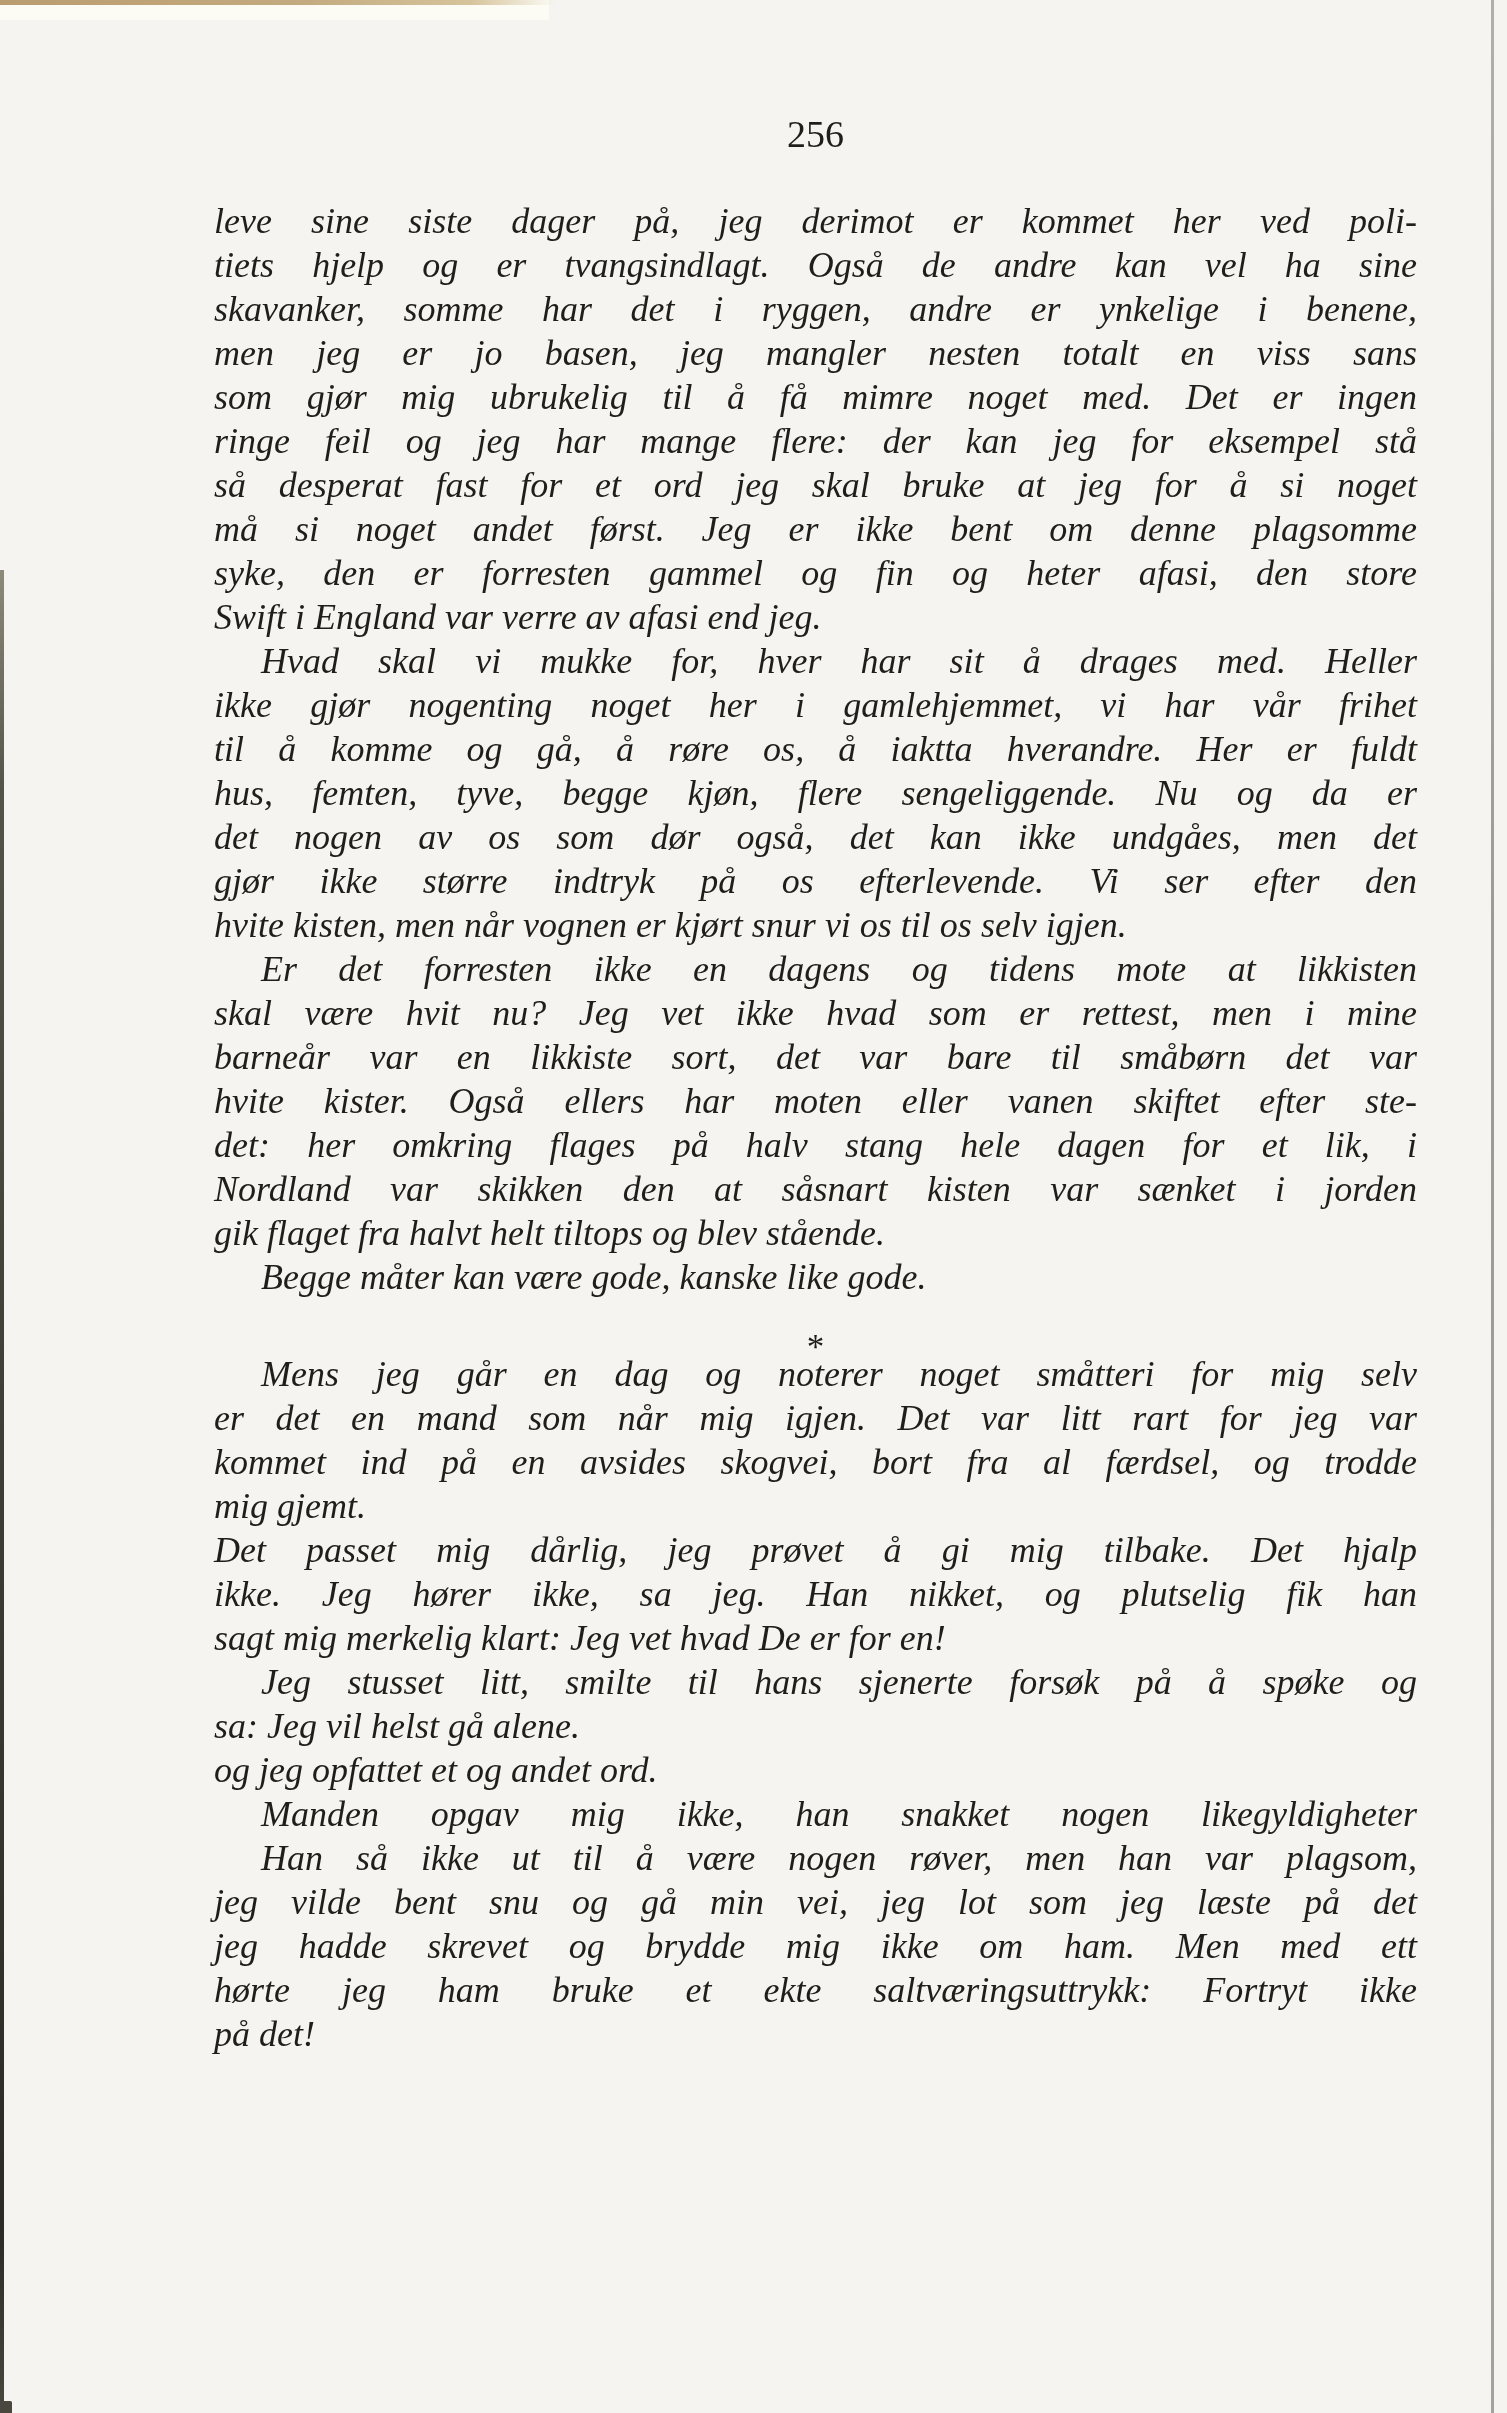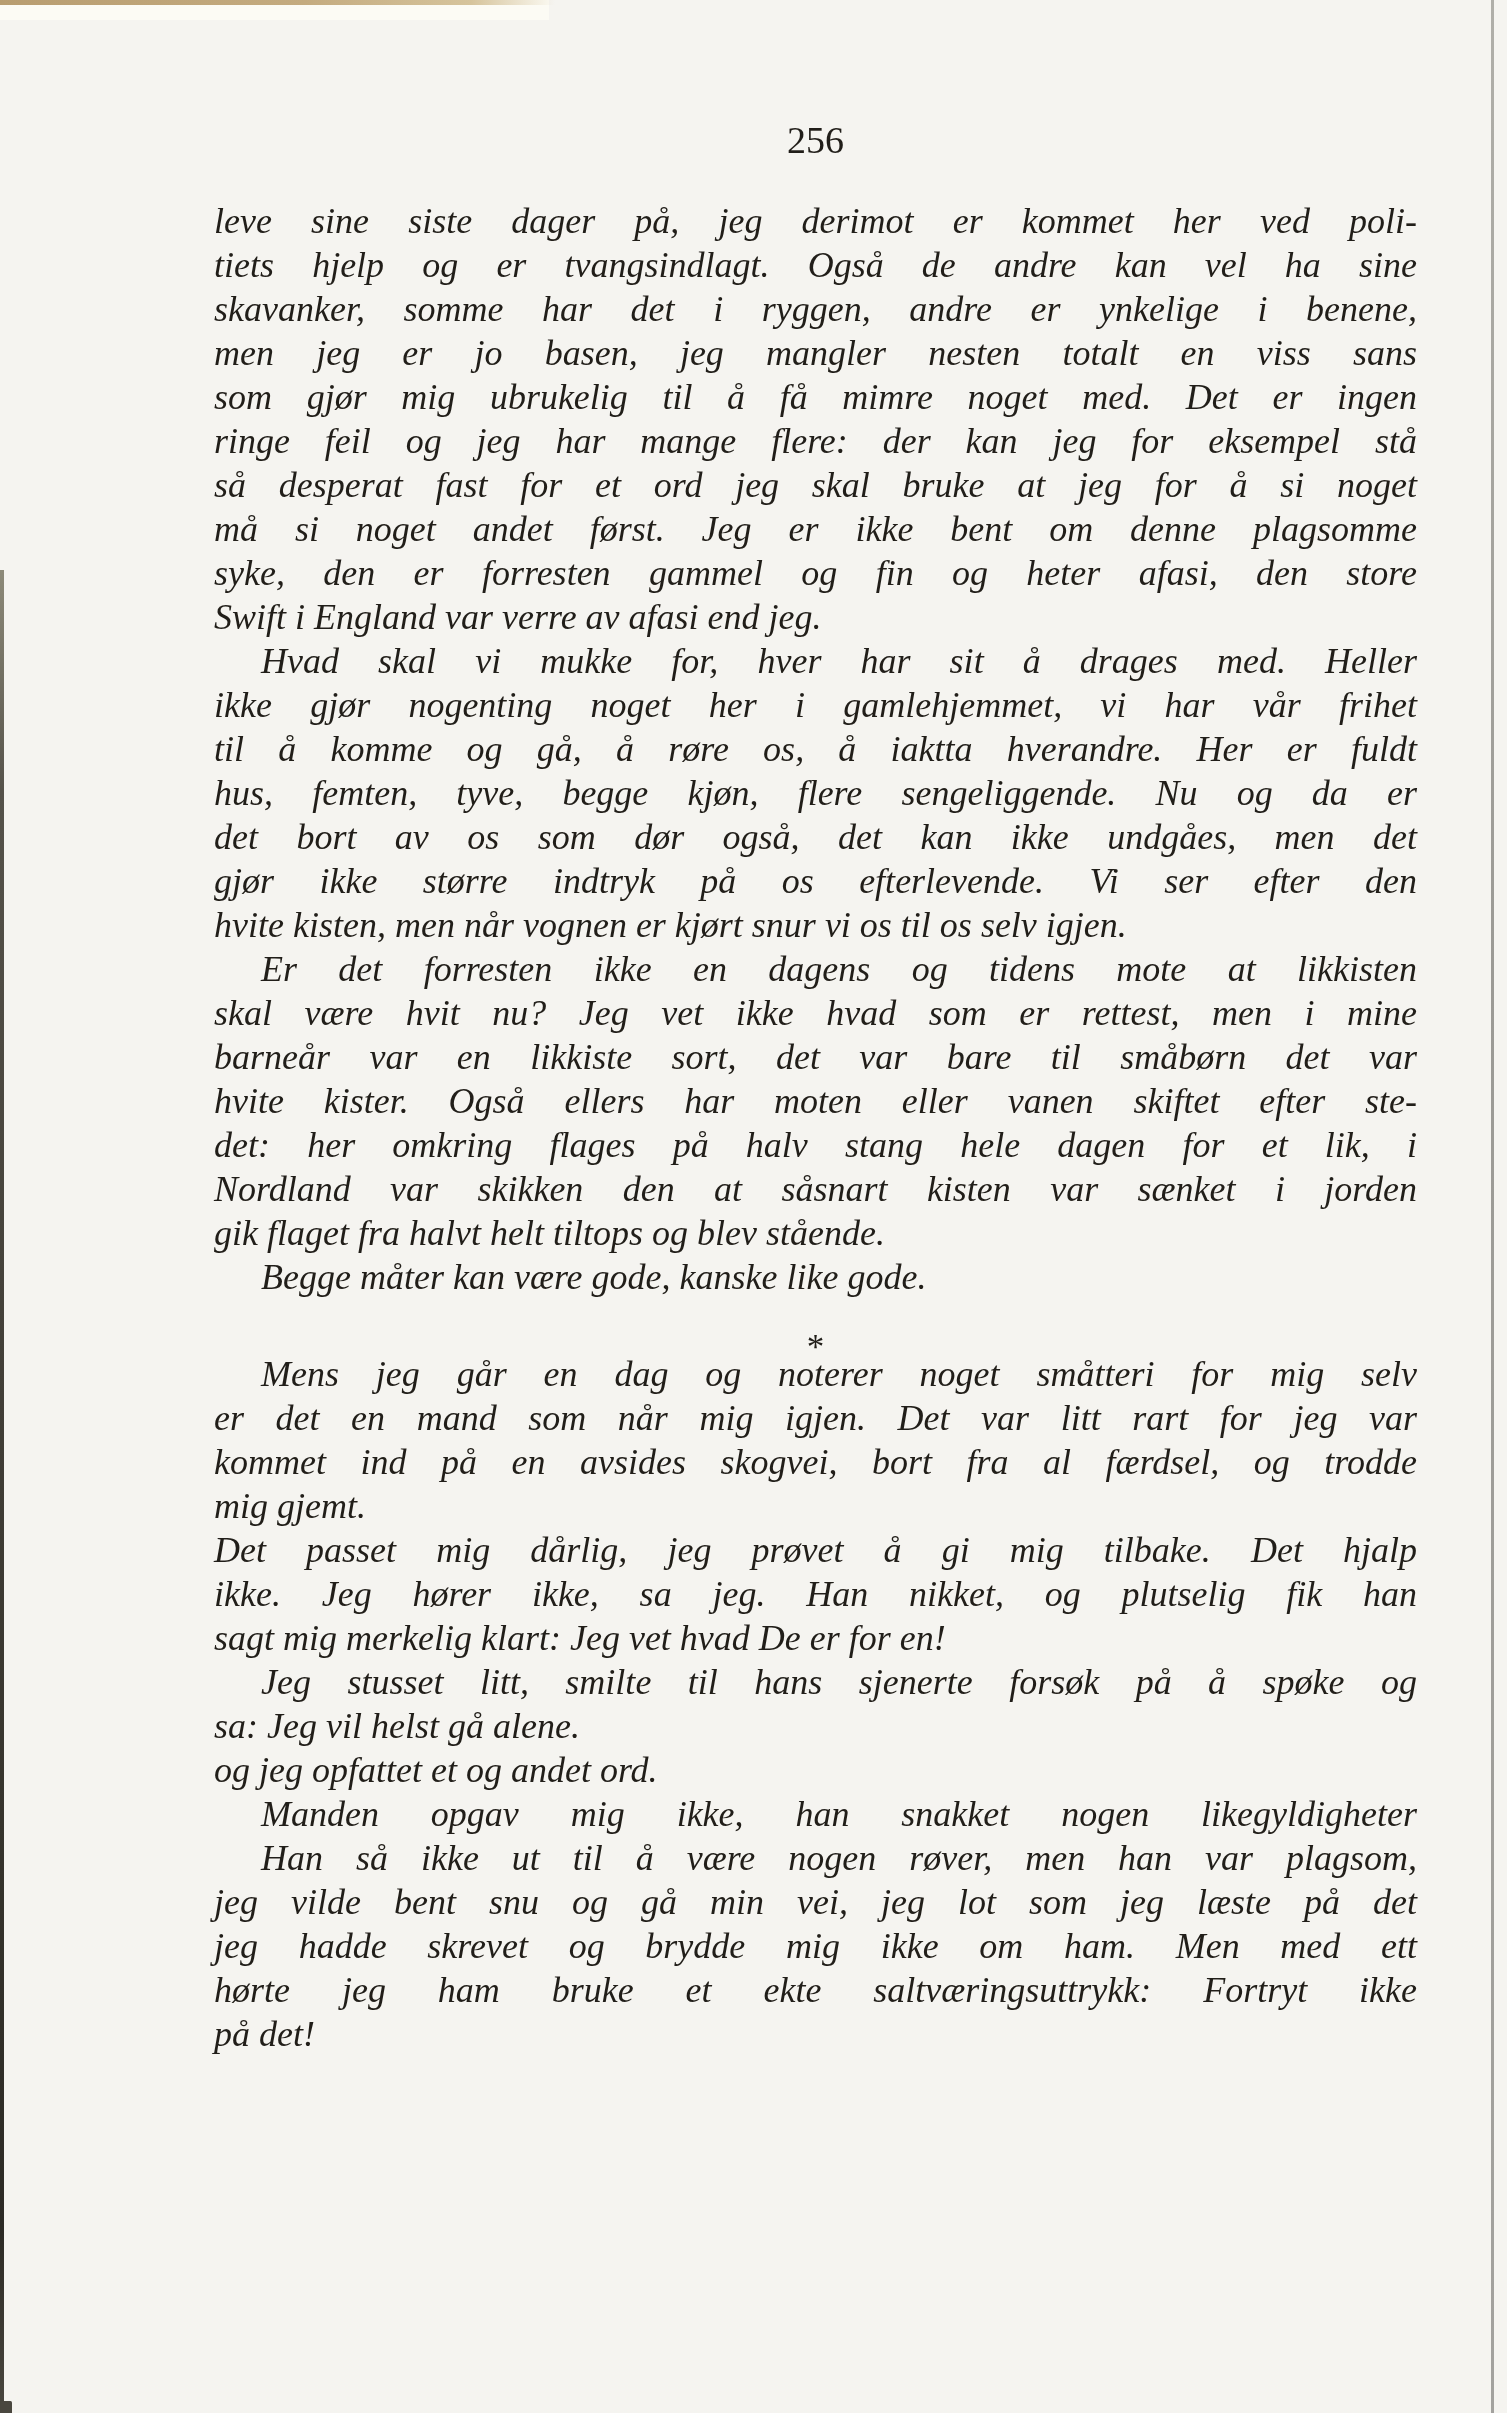--- a/index.html
+++ b/index.html
@@ -34,21 +34,21 @@
     background: linear-gradient(to bottom, #b0afa9 0%, #9b9a95 40%, #a3a29e 100%);
   }
   .corner-smudge {
     position: absolute; left: 0; top: 2401px;
     width: 12px; height: 12.8px;
     background: #4a473f;
     border-radius: 1.5px;
   }
   
   .page-number {
-    position: absolute; top: 118px; left: 214px;
+    position: absolute; top: 112px; left: 214px;
     width: 1203px; height: 45px; line-height: 45px;
     text-align: center;
     font-size: 38px;
   }
   .text-block {
     position: absolute; left: 214px;
     width: 1203px;
   }
   #block1 { top: 199px; }
   #block2 { top: 1321px; margin-top: 31px; }
@@ -88,21 +88,21 @@
     <div class="line">som gjør mig ubrukelig til å få mimre noget med. Det er ingen</div>
     <div class="line">ringe feil og jeg har mange flere: der kan jeg for eksempel stå</div>
     <div class="line">så desperat fast for et ord jeg skal bruke at jeg for å si noget</div>
     <div class="line">må si noget andet først. Jeg er ikke bent om denne plagsomme</div>
     <div class="line">syke, den er forresten gammel og fin og heter afasi, den store</div>
     <div class="line end">Swift i England var verre av afasi end jeg.</div>
     <div class="line indent">Hvad skal vi mukke for, hver har sit å drages med. Heller</div>
     <div class="line">ikke gjør nogenting noget her i gamlehjemmet, vi har vår frihet</div>
     <div class="line">til å komme og gå, å røre os, å iaktta hverandre. Her er fuldt</div>
     <div class="line">hus, femten, tyve, begge kjøn, flere sengeliggende. Nu og da er</div>
-    <div class="line">det bort av os som dør også, det kan ikke undgåes, men det</div>
+    <div class="line">det nogen av os som dør også, det kan ikke undgåes, men det</div>
     <div class="line">gjør ikke større indtryk på os efterlevende. Vi ser efter den</div>
     <div class="line end">hvite kisten, men når vognen er kjørt snur vi os til os selv igjen.</div>
     <div class="line indent">Er det forresten ikke en dagens og tidens mote at likkisten</div>
     <div class="line">skal være hvit nu? Jeg vet ikke hvad som er rettest, men i mine</div>
     <div class="line">barneår var en likkiste sort, det var bare til småbørn det var</div>
     <div class="line">hvite kister. Også ellers har moten eller vanen skiftet efter ste-</div>
     <div class="line">det: her omkring flages på halv stang hele dagen for et lik, i</div>
     <div class="line">Nordland var skikken den at såsnart kisten var sænket i jorden</div>
     <div class="line end">gik flaget fra halvt helt tiltops og blev stående.</div>
     <div class="line indent end">Begge måter kan være gode, kanske like gode.</div>

